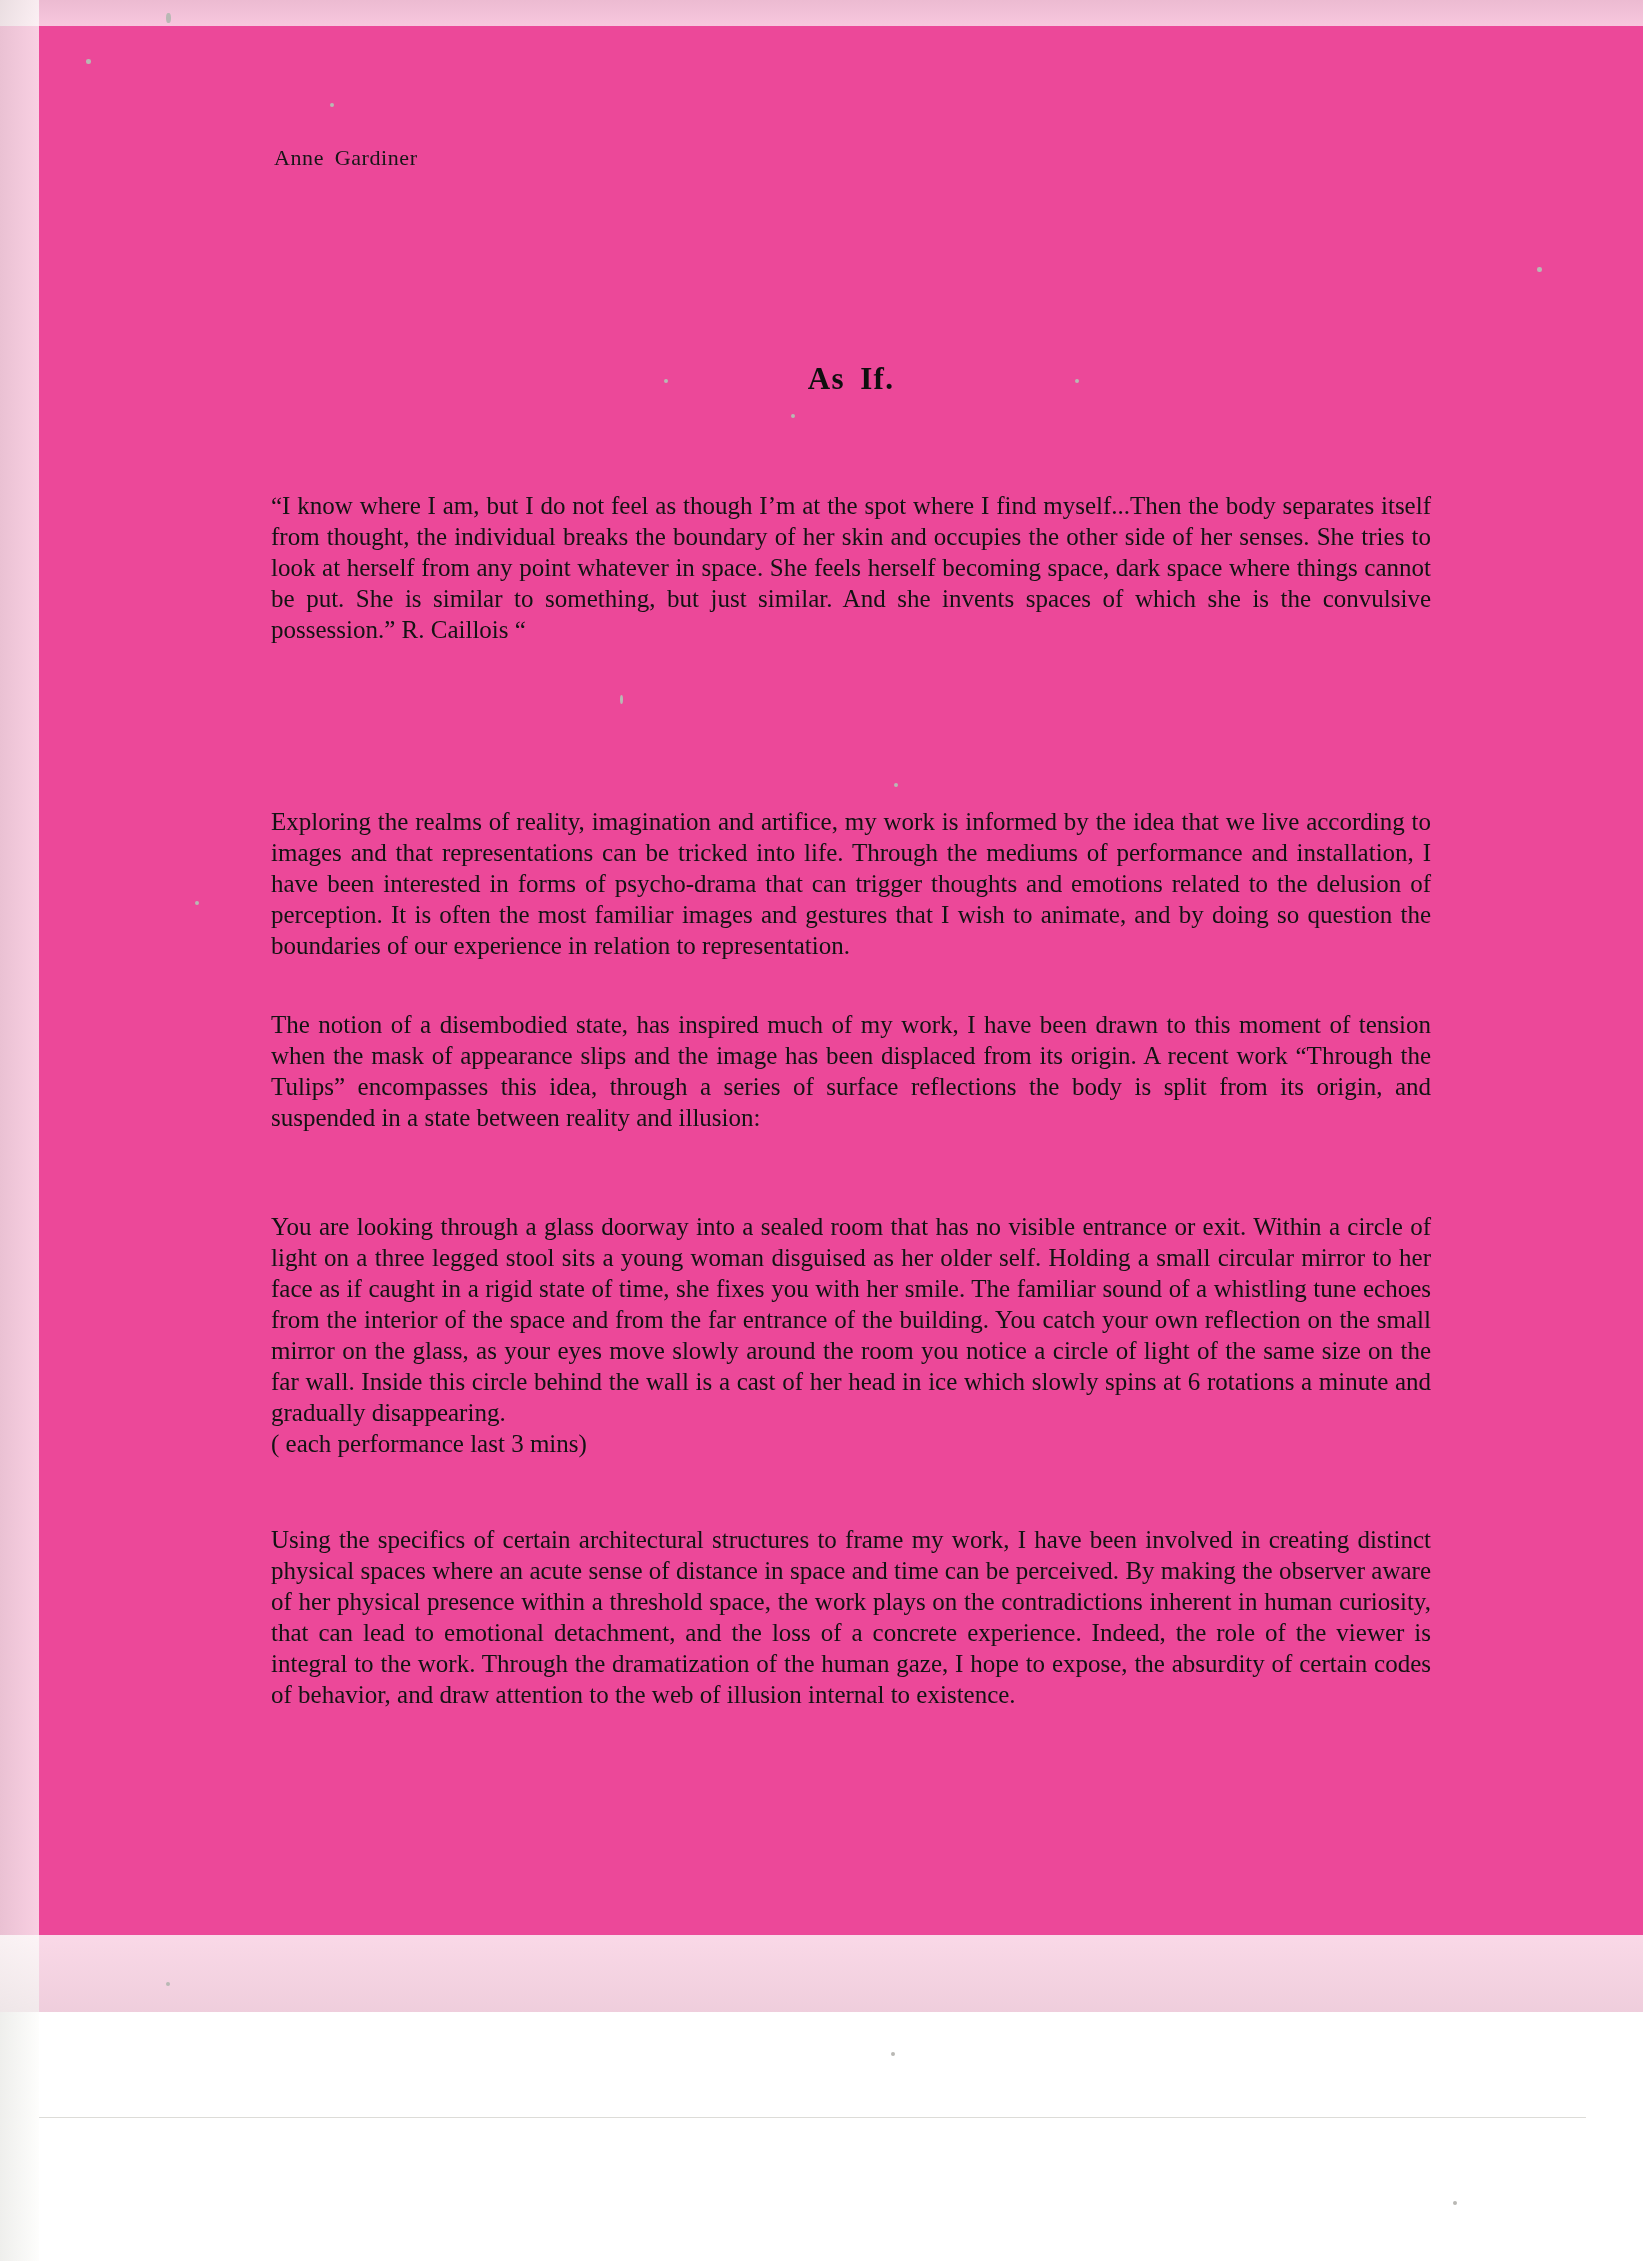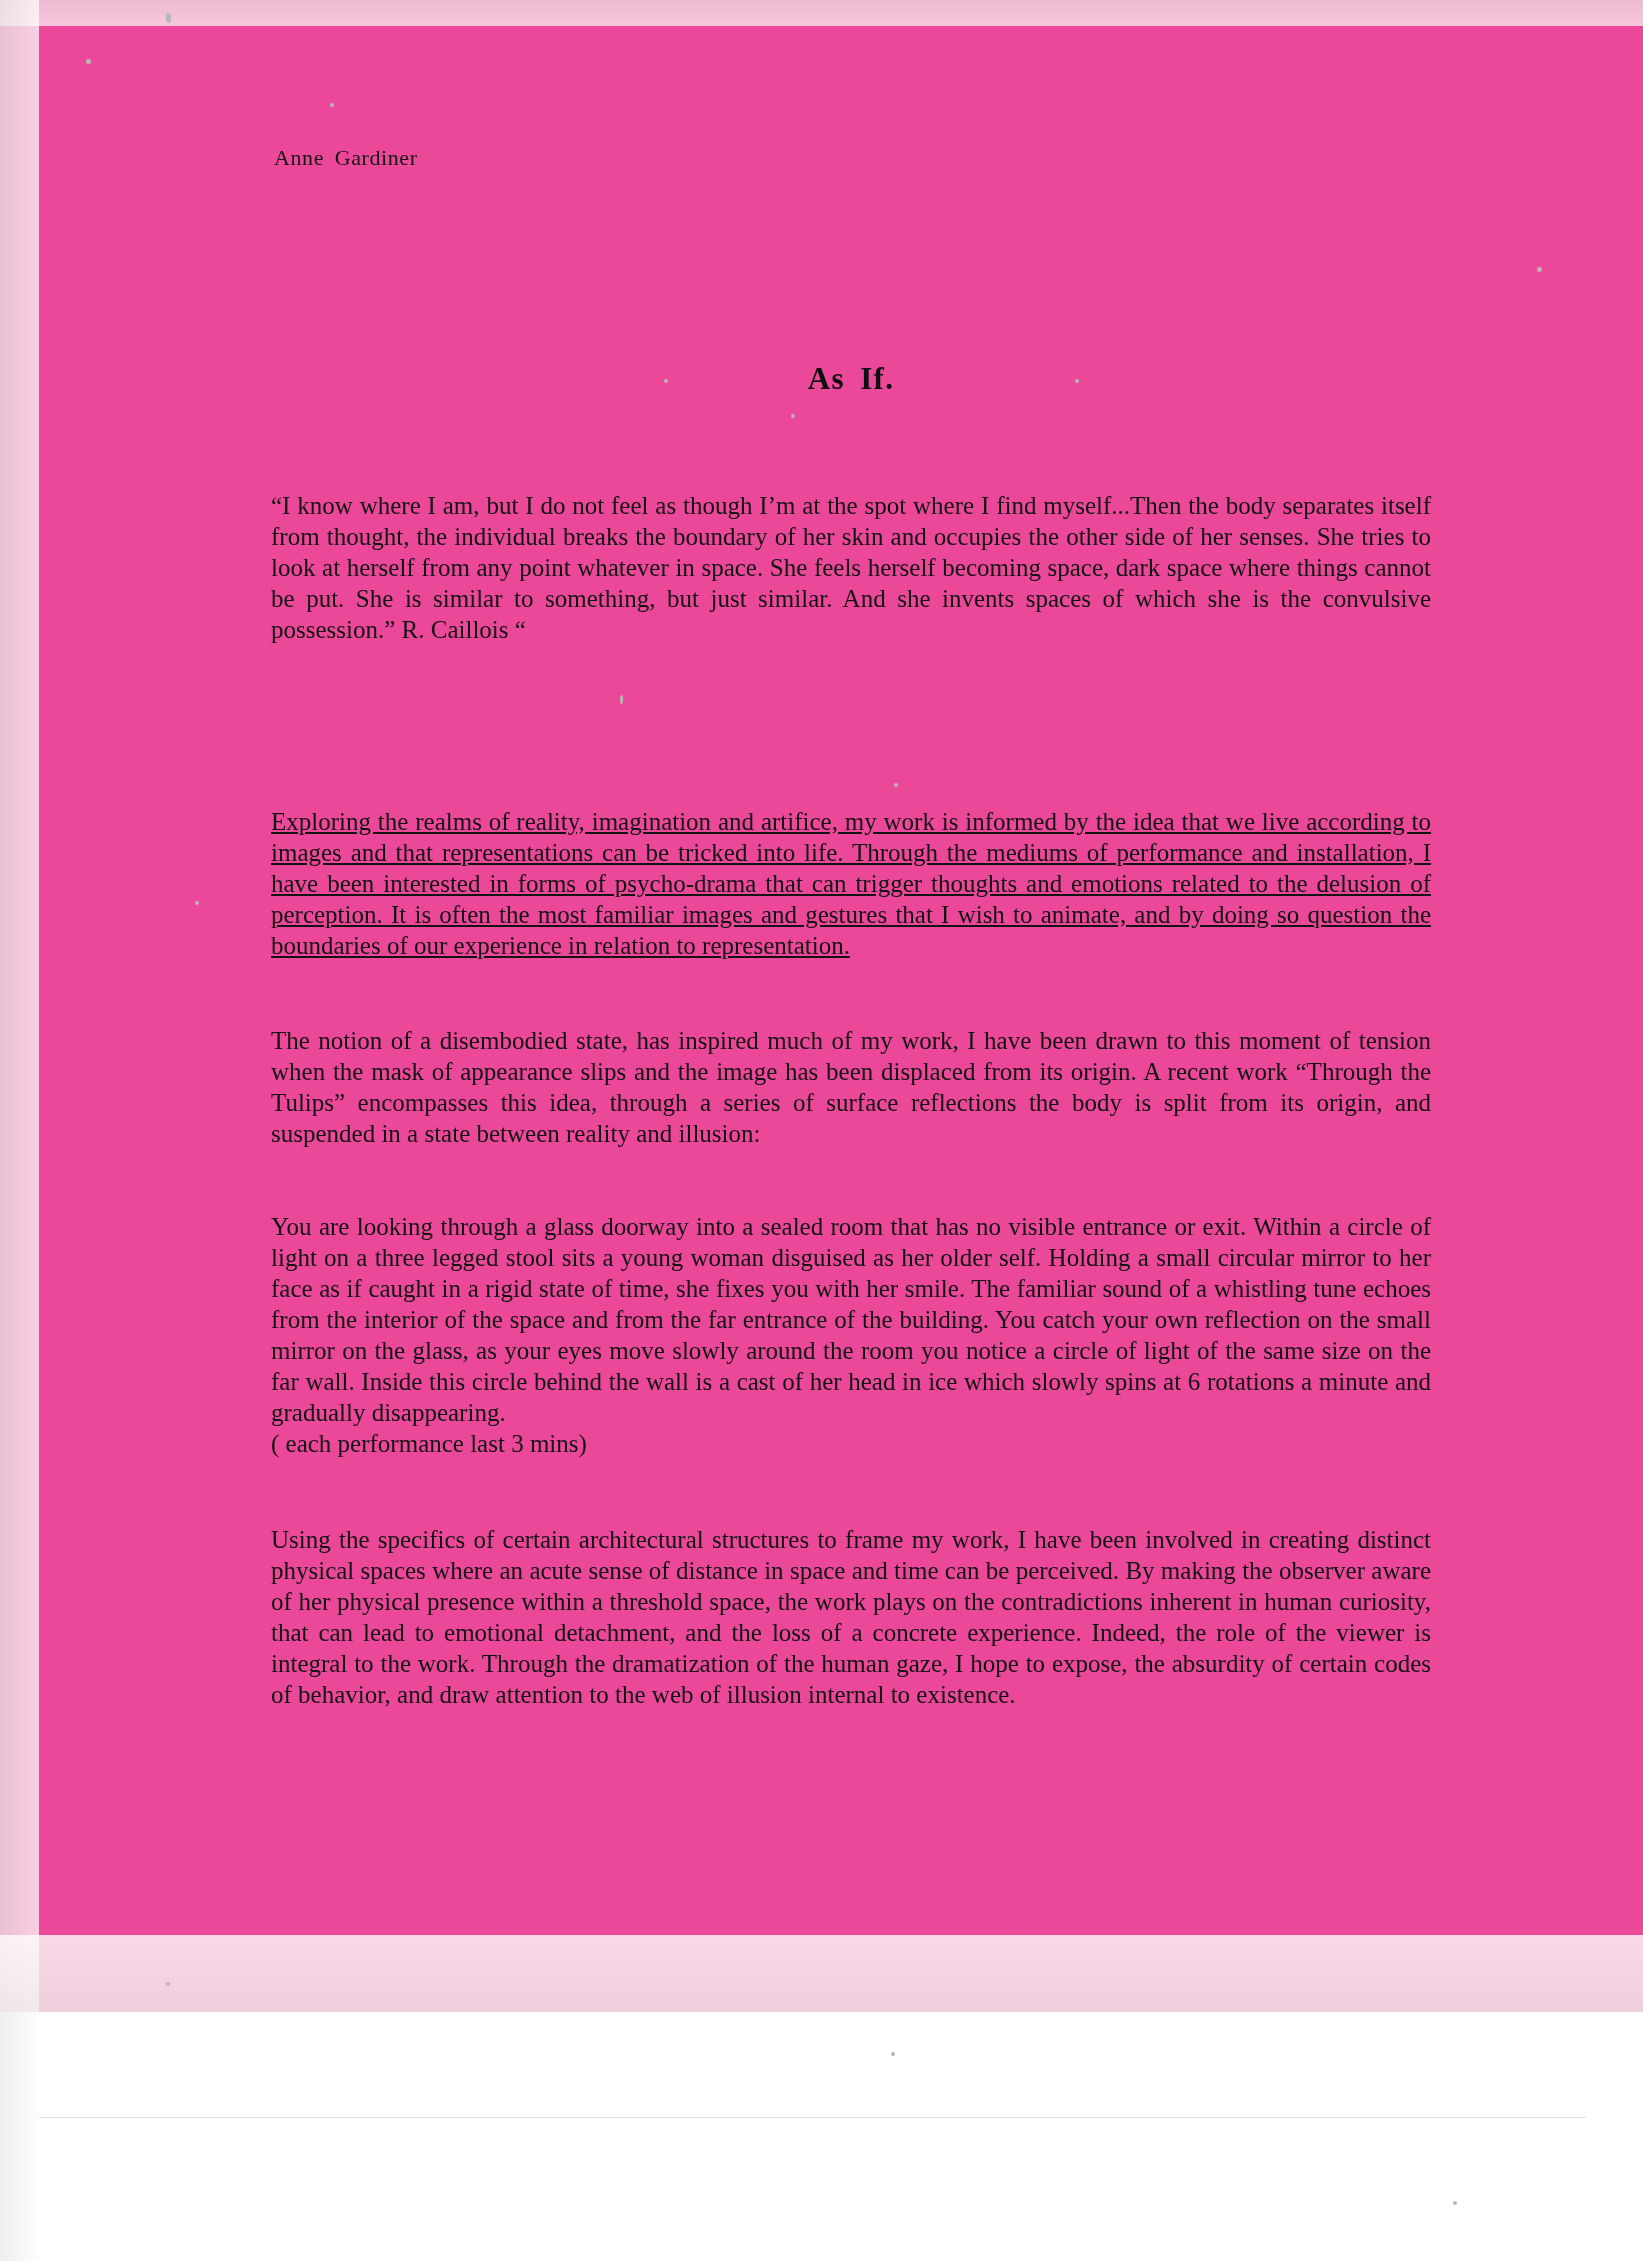--- a/index.html
+++ b/index.html
@@ -106,22 +106,22 @@
     left: 0;
     width: 1160px;
     font-size: 25px;
     line-height: 31px;
     text-align: justify;
     color: #131313;
     text-justify: inter-word;
   }
 
   .quote       { top: 490px; }
-  .p1          { top: 806px; text-decoration: underline; }
-  .p2          { top: 1009px; margin-top: 16px; }
+  .p1          { top: 806px; }
+  .p2          { top: 1009px; }
   .p3          { top: 1211px; }
   .p4          { top: 1524px; }
 
   
   .para, .author, .title {
     text-rendering: optimizeLegibility;
   }
 </style>
 </head>
 <body>

